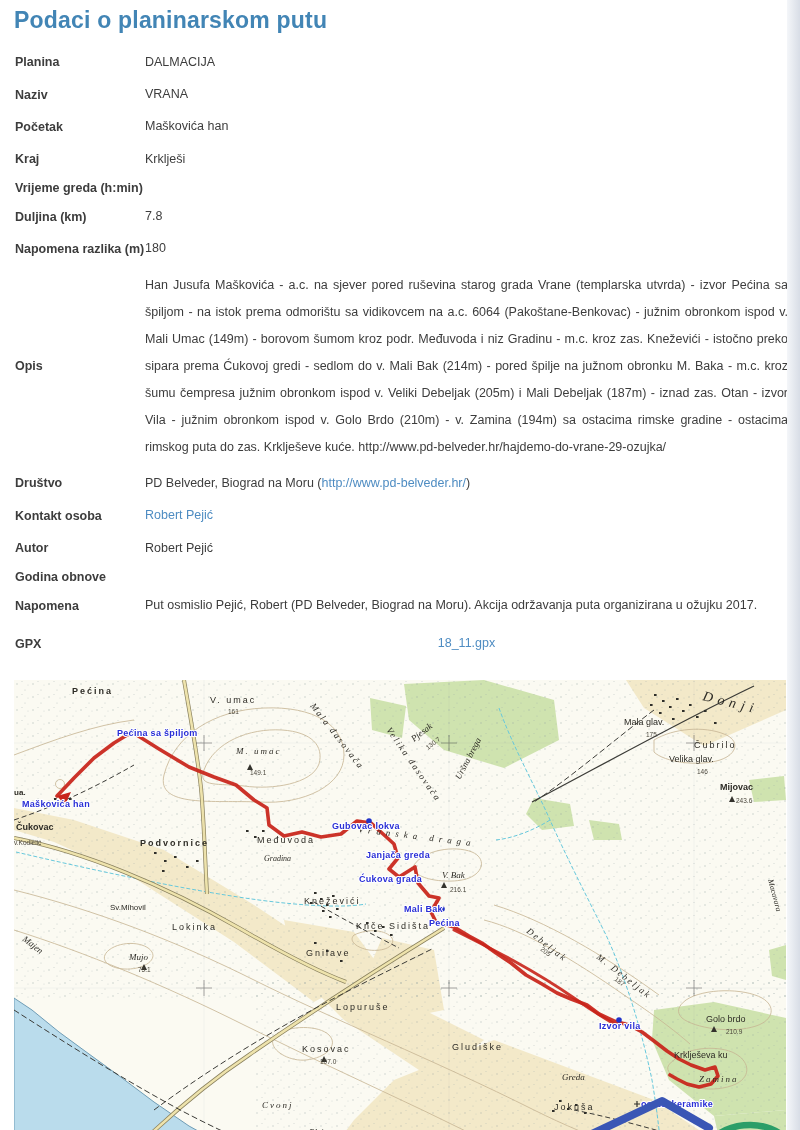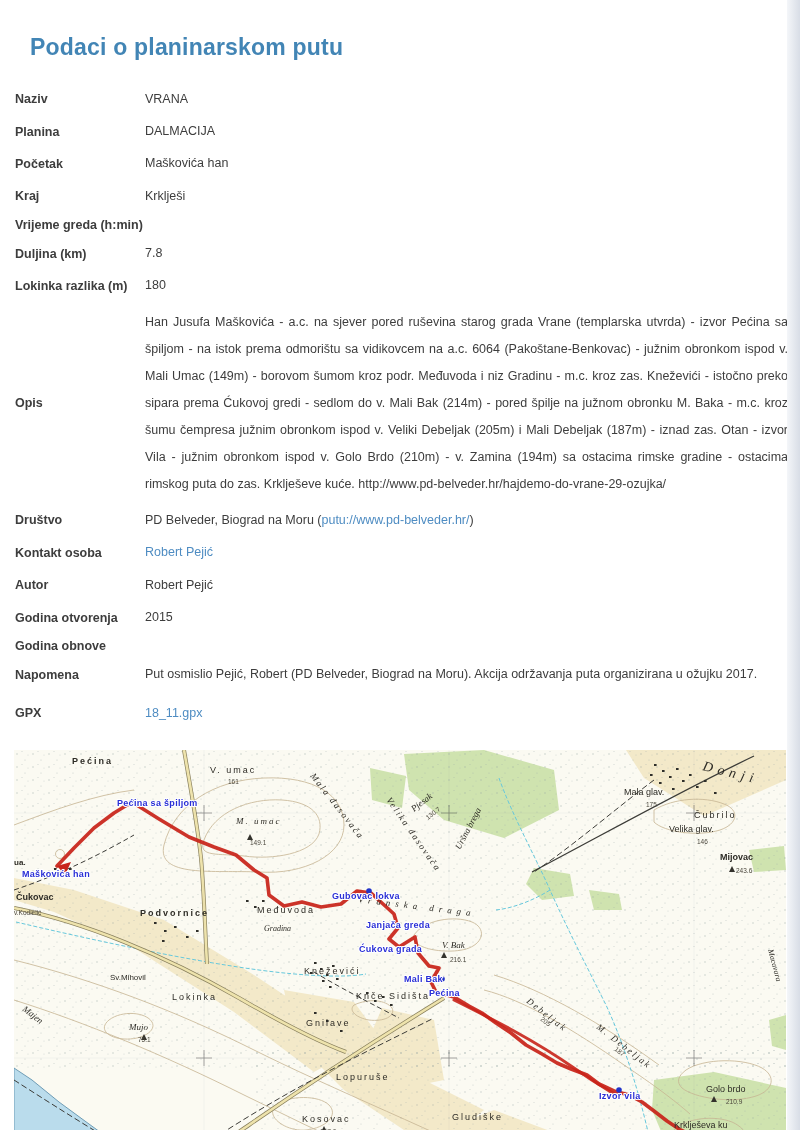--- a/index.html
+++ b/index.html
@@ -5,30 +5,30 @@
   html,body{margin:0;padding:0;}
   body{
     width:800px;height:1130px;overflow:hidden;background:#ffffff;
     font-family:"Liberation Sans",sans-serif;color:#3a3a3a;position:relative;
   }
   .right-strip{
     position:absolute;top:0;right:0;width:13px;height:1130px;
     background:linear-gradient(to right,#f4f6f9,#d8dde6);
   }
   h1{
-    margin:16px;padding:18px 0 6px 14px;
+    margin:0;padding:7px 0 6px 14px;
     font-size:23px;font-weight:bold;color:#4285b5;letter-spacing:.2px;
   }
   #info-rows{margin-top:6px;}
   .row{display:flex;align-items:center;padding:5.5px 12px 5.5px 15px;}
   .lbl{width:130px;flex:0 0 130px;font-weight:bold;font-size:12.5px;color:#3d3d3d;}
   .val{flex:1;font-size:12.5px;color:#3d3d3d;line-height:1.55;}
   .val.just .vline{text-align:justify;line-height:2.16;}
   .val .vline{padding:1px 0;}
-  .val.gap .vline{padding:7px 0;}
+  .val.gap .vline{padding:7px 0;text-align:center;}
   a{color:#4e8cc2;text-decoration:none;cursor:pointer;}
   .map-wrap{margin:14px 0 0 14px;width:772px;height:494px;position:relative;}
   svg{display:block;}
   
   .pl0{font-family:"Liberation Sans",sans-serif;font-size:9px;fill:#2e2c26;}
   .it{font-style:italic;font-family:"Liberation Serif",serif;}
   .b{font-weight:bold;}
   .sp{letter-spacing:2px;}
   .sp2{letter-spacing:5px;}
   .sm{font-size:8px;}
@@ -39,32 +39,32 @@
   .wm-blue{font-family:"Liberation Sans",sans-serif;font-weight:bold;font-size:46px;fill:#3a56b5;}
   .wm-green{font-family:"Liberation Sans",sans-serif;font-weight:bold;font-size:46px;fill:#2b9e68;}
 </style>
 </head>
 <body>
 
 <h1>Podaci o planinarskom putu</h1>
 
 <div id="info-rows">
     <div class="row">
+      <div class="lbl">Planina</div>
+      <div class="val">
+        <div class="vline"><span>DALMACIJA</span></div>
+      </div>
+    </div>
+    <div class="row">
       <div class="lbl">Naziv</div>
       <div class="val">
         <div class="vline"><span>VRANA</span></div>
       </div>
     </div>
     <div class="row">
-      <div class="lbl">Planina</div>
-      <div class="val">
-        <div class="vline"><span>DALMACIJA</span></div>
-      </div>
-    </div>
-    <div class="row">
       <div class="lbl">Početak</div>
       <div class="val">
         <div class="vline"><span>Maškovića han</span></div>
       </div>
     </div>
     <div class="row">
       <div class="lbl">Kraj</div>
       <div class="val">
         <div class="vline"><span>Krklješi</span></div>
       </div>
@@ -72,53 +72,47 @@
     <div class="row">
       <div class="lbl">Vrijeme greda (h:min)</div>
     </div>
     <div class="row">
       <div class="lbl">Duljina (km)</div>
       <div class="val">
         <div class="vline"><span>7.8</span></div>
       </div>
     </div>
     <div class="row">
-      <div class="lbl">Lokinka razlika (m)</div>
+      <div class="lbl">Napomena razlika (m)</div>
       <div class="val">
         <div class="vline"><span>180</span></div>
       </div>
     </div>
     <div class="row">
       <div class="lbl">Opis</div>
       <div class="val just">
         <div class="vline"><span>Han Jusufa Maškovića - a.c. na sjever pored ruševina starog grada Vrane (templarska utvrda) - izvor Pećina sa špiljom - na istok prema odmorištu sa vidikovcem na a.c. 6064 (Pakoštane-Benkovac) - južnim obronkom ispod v. Mali Umac (149m) - borovom šumom kroz podr. Međuvoda i niz Gradinu - m.c. kroz zas. Kneževići - istočno preko sipara prema Ćukovoj gredi - sedlom do v. Mali Bak (214m) - pored špilje na južnom obronku M. Baka - m.c. kroz šumu čempresa južnim obronkom ispod v. Veliki Debeljak (205m) i Mali Debeljak (187m) - iznad zas. Otan - izvor Vila - južnim obronkom ispod v. Golo Brdo (210m) - v. Zamina (194m) sa ostacima rimske gradine - ostacima rimskog puta do zas. Krklješeve kuće. http://www.pd-belveder.hr/hajdemo-do-vrane-29-ozujka/</span></div>
       </div>
     </div>
     <div class="row">
       <div class="lbl">Društvo</div>
       <div class="val">
-        <div class="vline"><span>PD Belveder, Biograd na Moru (</span><a href="#">putu://www.pd-belveder.hr/</a><span>)</span></div>
+        <div class="vline"><span>PD Belveder, Biograd na Moru (</span><a href="#">http://www.pd-belveder.hr/</a><span>)</span></div>
       </div>
     </div>
     <div class="row">
       <div class="lbl">Kontakt osoba</div>
       <div class="val">
         <div class="vline"><a href="#">Robert Pejić</a></div>
       </div>
     </div>
     <div class="row">
       <div class="lbl">Autor</div>
       <div class="val">
         <div class="vline"><span>Robert Pejić</span></div>
-      </div>
-    </div>
-    <div class="row">
-      <div class="lbl">Godina otvorenja</div>
-      <div class="val">
-        <div class="vline"><span>2015</span></div>
       </div>
     </div>
     <div class="row">
       <div class="lbl">Godina obnove</div>
     </div>
     <div class="row">
       <div class="lbl">Napomena</div>
       <div class="val">
         <div class="vline"><span>Put osmislio Pejić, Robert (PD Belveder, Biograd na Moru). Akcija održavanja puta organizirana u ožujku 2017.</span></div>
       </div>

